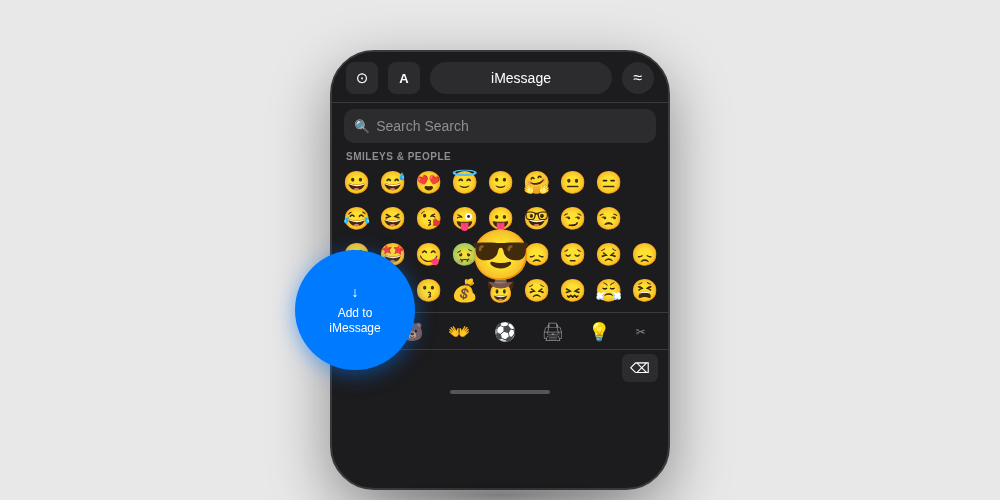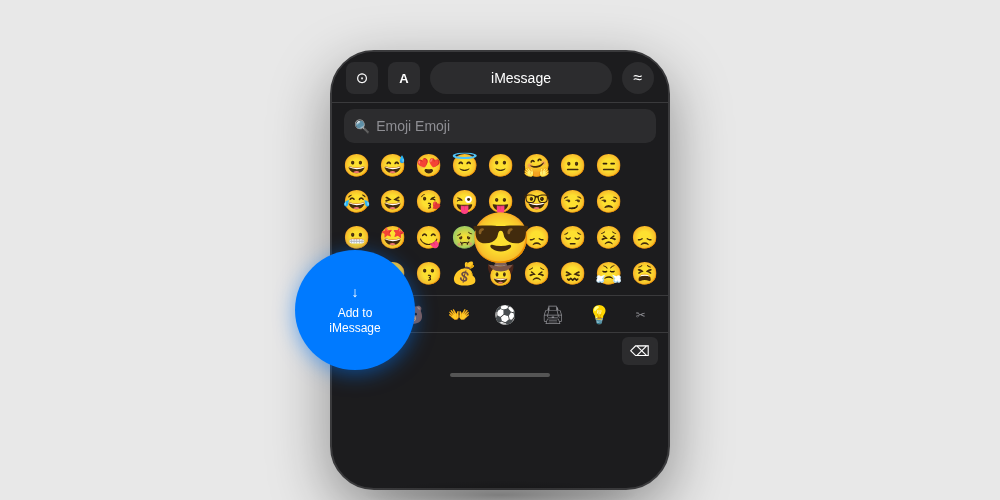--- a/index.html
+++ b/index.html
@@ -242,23 +242,24 @@
       </div>
       <div class="audio-btn">
         <span>≈</span>
       </div>
     </div>
 
     <div class="emoji-panel">
 
       <div class="search-bar">
         <span class="search-icon-inner">🔍</span>
-        <span style="color:#8e8e93;font-size:14px;">Emoji Emoji</span>
-      </div>
-
+        <span style="color:#8e8e93;font-size:14px;">Search Search</span>
+      </div>
+
+      <div class="category-label">SMILEYS &amp; PEOPLE</div>
 
       <div class="emoji-grid" style="position:relative;">
 
         <div class="emoji-cell">😀</div>
         <div class="emoji-cell">😅</div>
         <div class="emoji-cell">😍</div>
         <div class="emoji-cell">😇</div>
         <div class="emoji-cell">🙂</div>
         <div class="emoji-cell">🤗</div>
         <div class="emoji-cell">😐</div>

